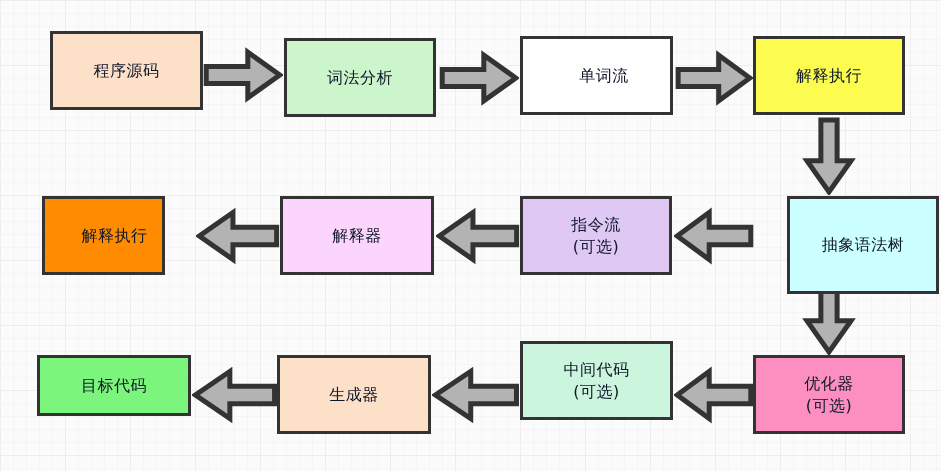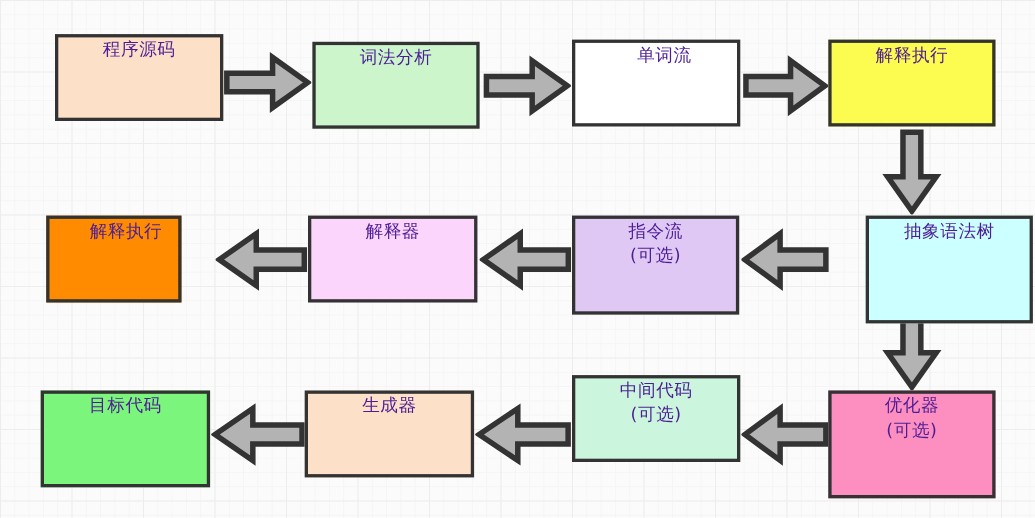--- a/index.html
+++ b/index.html
@@ -35,22 +35,23 @@
   }
 
   
   .node {
     position: absolute;
     box-sizing: border-box;
     border: 3px solid #333333;
     display: flex;
     flex-direction: column;
     align-items: center;
+    justify-content: center;
     text-align: center;
-    color: #4c1d95;
+    color: #0f172a;
     font-size: 16px;
     line-height: 1.35;
     letter-spacing: 0.5px;
     white-space: nowrap;
   }
   .node .line2 {
     display: block;
   }
 
   
@@ -131,37 +132,37 @@
     </div>
     <div class="node" style="left: 520px; top: 36px; width: 153px; height: 79px; background-color: rgb(255, 255, 255); border-color: rgb(51, 51, 51); padding-left: 15px;">
       <span>单词流</span>
     </div>
     <div class="node" style="left: 753px; top: 36px; width: 152px; height: 79px; background-color: rgb(252, 252, 80); border-color: rgb(51, 51, 51);">
       <span>解释执行</span>
     </div>
     <div class="node" style="left: 787px; top: 196px; width: 152px; height: 98px; background-color: rgb(204, 255, 255); border-color: rgb(51, 51, 51);">
       <span>抽象语法树</span>
     </div>
-    <div class="node" style="left: 520px; top: 196px; width: 152px; height: 90px; background-color: rgb(224, 200, 245); border-color: rgb(51, 51, 51);">
+    <div class="node" style="left: 520px; top: 196px; width: 152px; height: 79px; background-color: rgb(224, 200, 245); border-color: rgb(51, 51, 51);">
       <span>指令流</span>
       <span class="line2">(可选)</span>
     </div>
     <div class="node" style="left: 280px; top: 196px; width: 154px; height: 79px; background-color: rgb(252, 213, 252); border-color: rgb(51, 51, 51);">
       <span>解释器</span>
     </div>
     <div class="node" style="left: 42px; top: 196px; width: 123px; height: 79px; background-color: rgb(255, 140, 0); border-color: rgb(51, 51, 51); padding-left: 22px;">
       <span>解释执行</span>
     </div>
-    <div class="node" style="left: 753px; top: 355px; width: 152px; height: 98px; background-color: rgb(252, 143, 192); border-color: rgb(51, 51, 51);">
+    <div class="node" style="left: 753px; top: 355px; width: 152px; height: 79px; background-color: rgb(252, 143, 192); border-color: rgb(51, 51, 51);">
       <span>优化器</span>
       <span class="line2">(可选)</span>
     </div>
     <div class="node" style="left: 520px; top: 341px; width: 153px; height: 79px; background-color: rgb(204, 245, 221); border-color: rgb(51, 51, 51);">
       <span>中间代码</span>
       <span class="line2">(可选)</span>
     </div>
     <div class="node" style="left: 277px; top: 355px; width: 154px; height: 79px; background-color: rgb(252, 224, 200); border-color: rgb(51, 51, 51);">
       <span>生成器</span>
     </div>
-    <div class="node" style="left: 37px; top: 355px; width: 154px; height: 88px; background-color: rgb(124, 245, 124); border-color: rgb(51, 51, 51);">
+    <div class="node" style="left: 37px; top: 355px; width: 154px; height: 61px; background-color: rgb(124, 245, 124); border-color: rgb(51, 51, 51);">
       <span>目标代码</span>
     </div>
   </div>
 
 </body></html>

